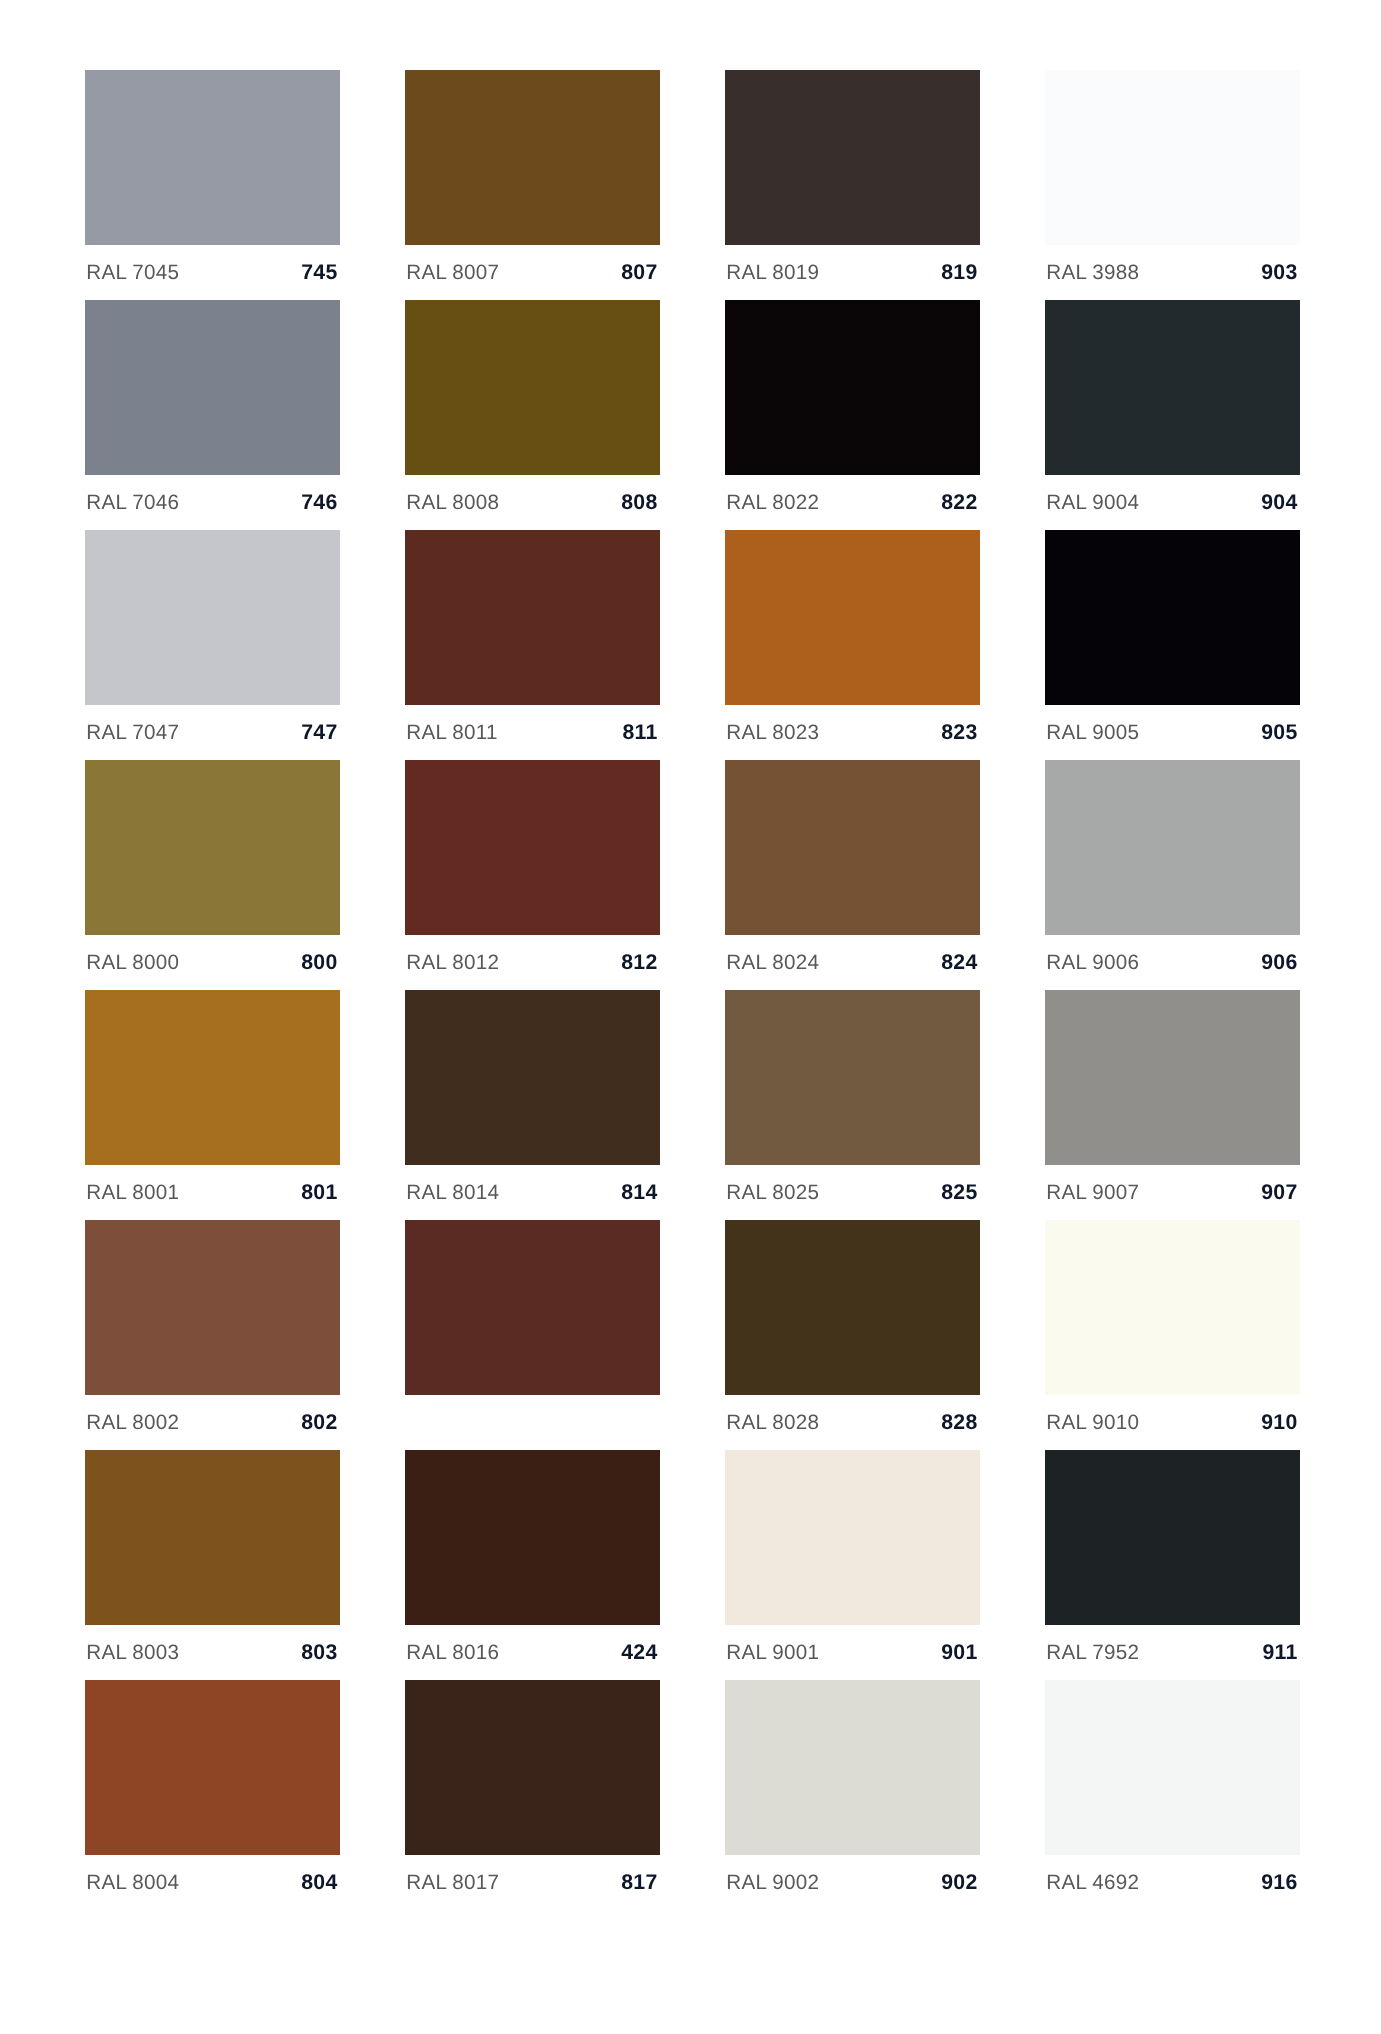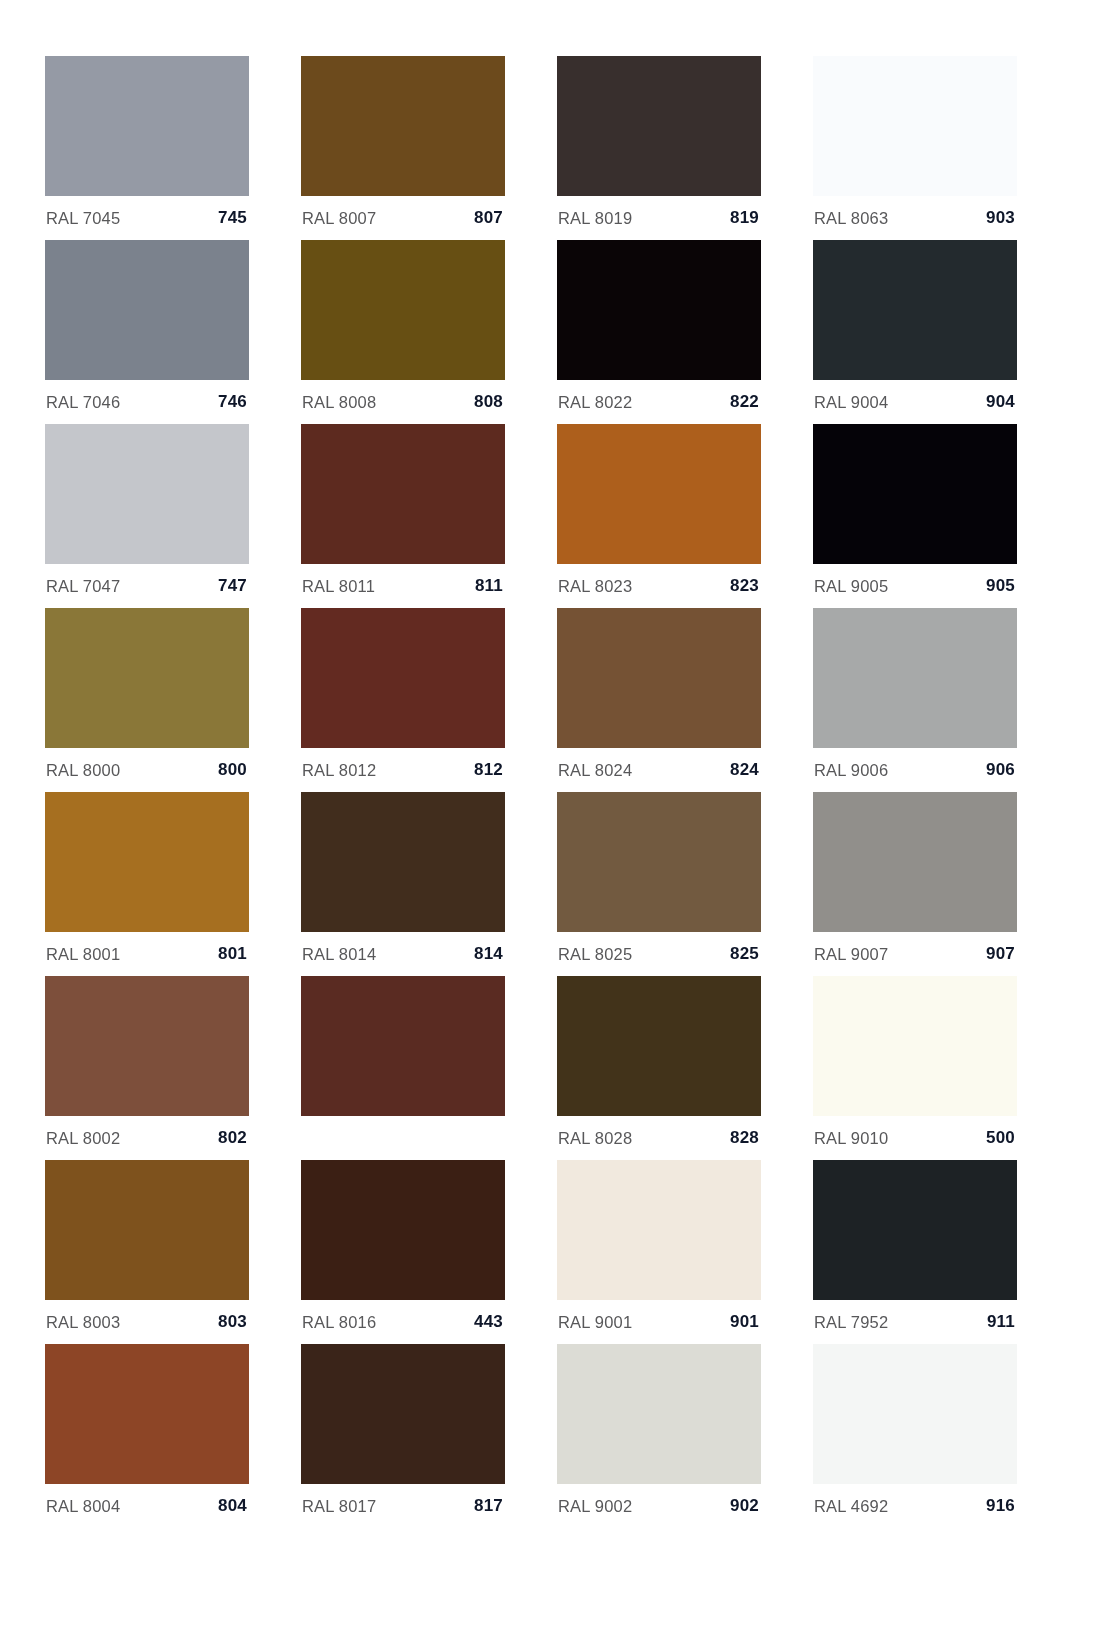--- a/index.html
+++ b/index.html
@@ -12,21 +12,21 @@
     width: 1105px;
     height: 1627px;
     font-family: "Liberation Sans", sans-serif;
     overflow: hidden;
   }
 
   #swatch-grid {
     position: relative;
     width: 1105px;
     height: 1627px;
-    padding: 56px 45px 0 45px;
+    padding: 56px 45px 0 68px;
     display: grid;
     grid-template-columns: repeat(4, 204px);
     grid-template-rows: repeat(8, 184px);
     column-gap: 52px;
     row-gap: 0px;
   }
 
   .swatch-cell {
     width: 204px;
     height: 184px;
@@ -88,21 +88,21 @@
     <div class="swatch-cell">
       <div class="swatch-chip" style="background: rgb(56, 47, 45);"></div>
       <div class="swatch-caption">
         <span class="swatch-name">RAL 8019</span>
         <span class="swatch-code">819</span>
       </div>
     </div>
     <div class="swatch-cell">
       <div class="swatch-chip" style="background: rgb(249, 251, 253);"></div>
       <div class="swatch-caption">
-        <span class="swatch-name">RAL 8063</span>
+        <span class="swatch-name">RAL 3988</span>
         <span class="swatch-code">903</span>
       </div>
     </div>
     <div class="swatch-cell">
       <div class="swatch-chip" style="background: rgb(123, 130, 141);"></div>
       <div class="swatch-caption">
         <span class="swatch-name">RAL 7046</span>
         <span class="swatch-code">746</span>
       </div>
     </div>
@@ -225,35 +225,35 @@
       <div class="swatch-chip" style="background: rgb(66, 51, 26);"></div>
       <div class="swatch-caption">
         <span class="swatch-name">RAL 8028</span>
         <span class="swatch-code">828</span>
       </div>
     </div>
     <div class="swatch-cell">
       <div class="swatch-chip" style="background: rgb(251, 250, 239);"></div>
       <div class="swatch-caption">
         <span class="swatch-name">RAL 9010</span>
-        <span class="swatch-code">500</span>
+        <span class="swatch-code">910</span>
       </div>
     </div>
     <div class="swatch-cell">
       <div class="swatch-chip" style="background: rgb(126, 82, 29);"></div>
       <div class="swatch-caption">
         <span class="swatch-name">RAL 8003</span>
         <span class="swatch-code">803</span>
       </div>
     </div>
     <div class="swatch-cell">
       <div class="swatch-chip" style="background: rgb(59, 31, 20);"></div>
       <div class="swatch-caption">
         <span class="swatch-name">RAL 8016</span>
-        <span class="swatch-code">443</span>
+        <span class="swatch-code">424</span>
       </div>
     </div>
     <div class="swatch-cell">
       <div class="swatch-chip" style="background: rgb(241, 233, 222);"></div>
       <div class="swatch-caption">
         <span class="swatch-name">RAL 9001</span>
         <span class="swatch-code">901</span>
       </div>
     </div>
     <div class="swatch-cell">

